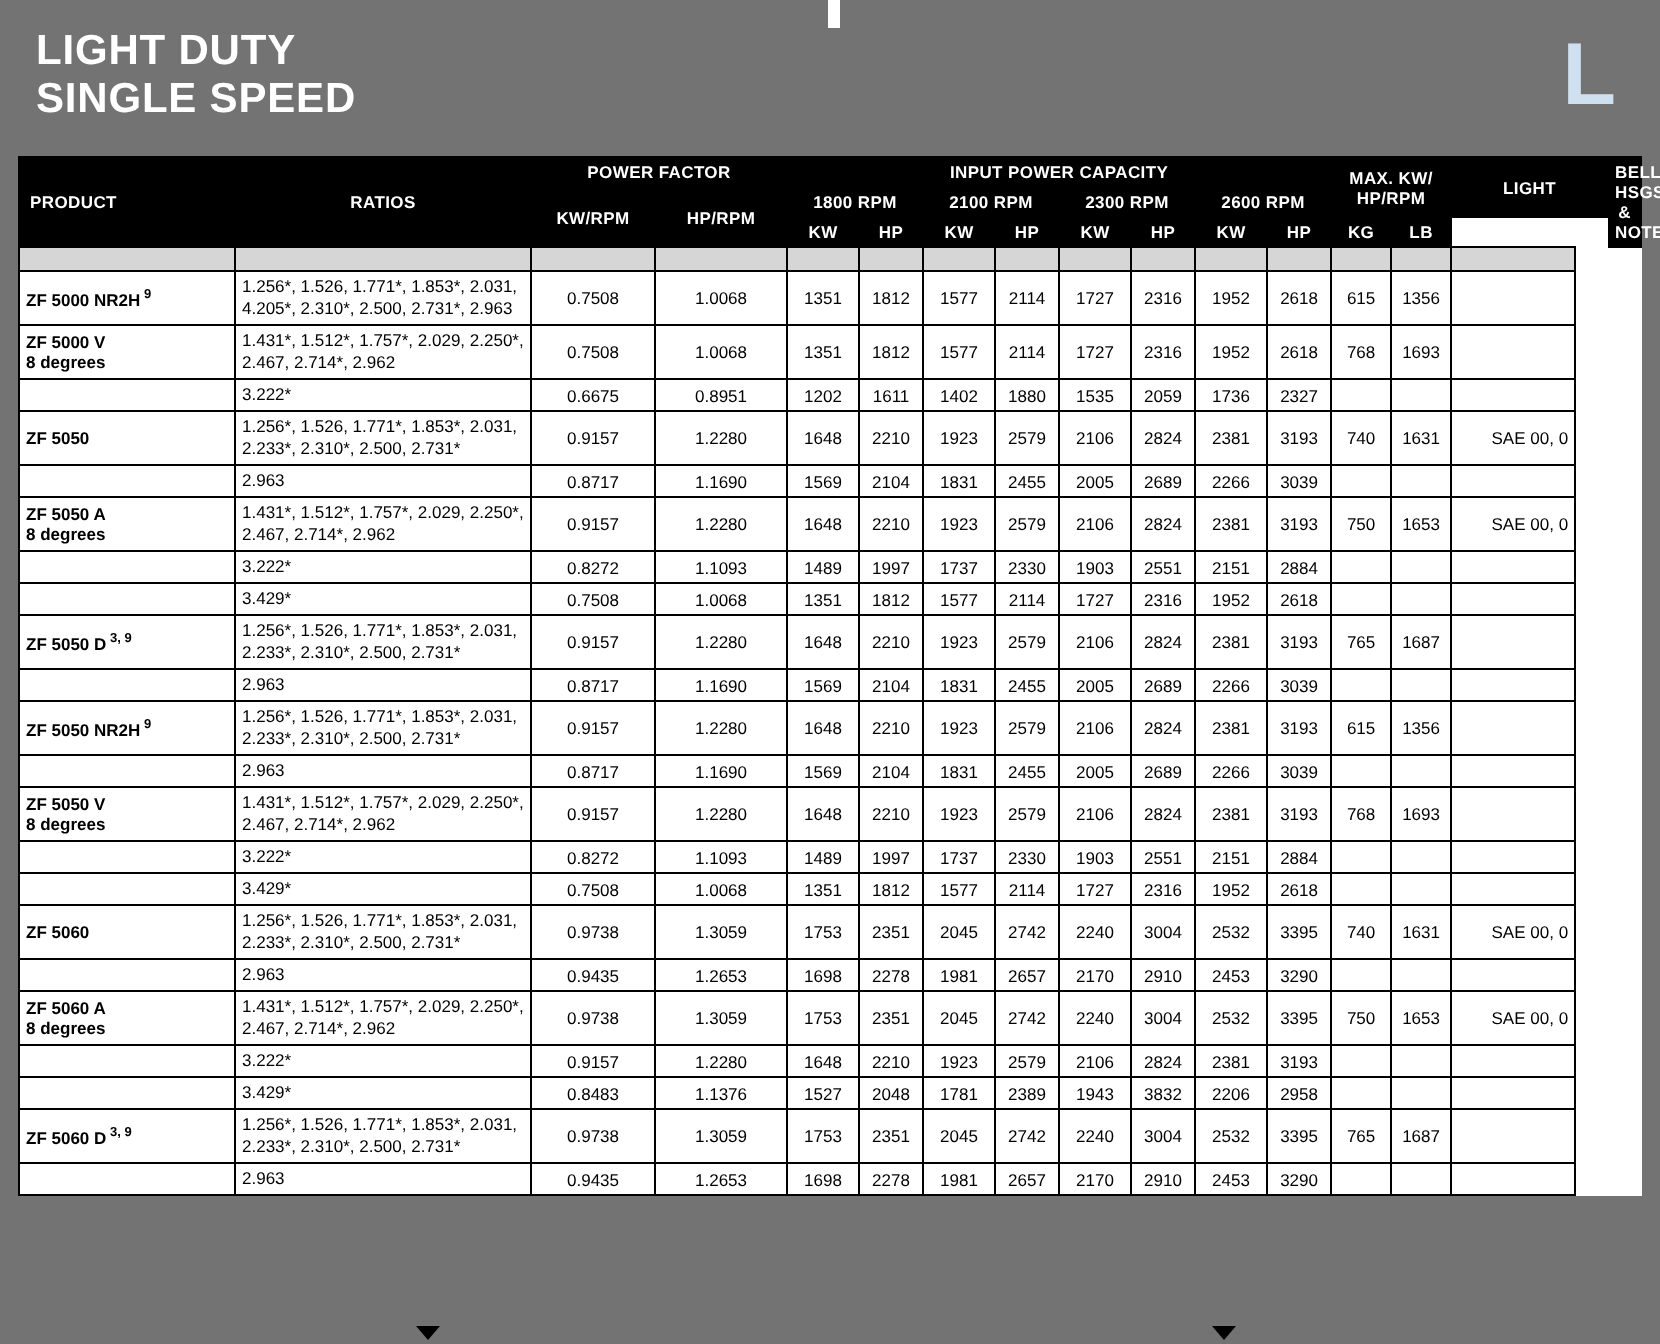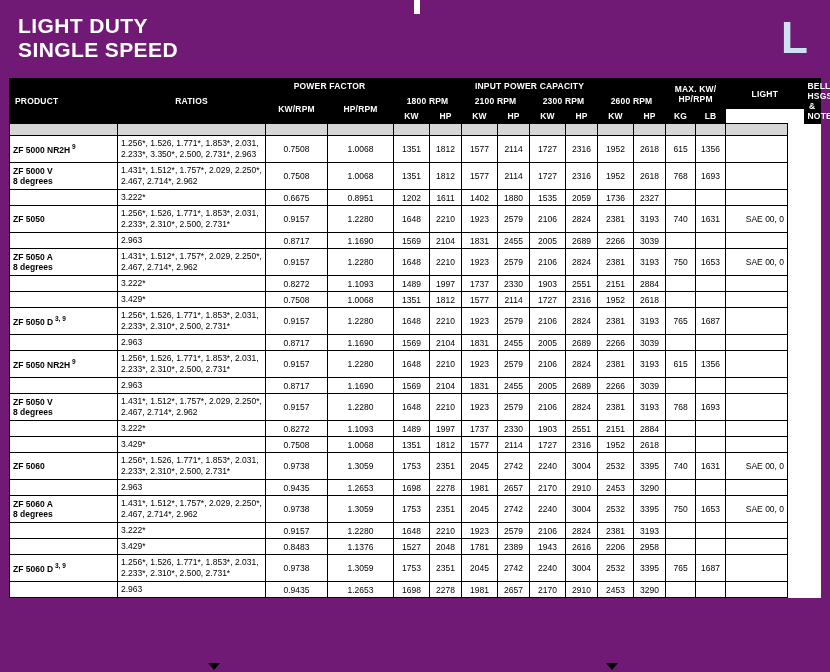--- a/index.html
+++ b/index.html
@@ -5,21 +5,21 @@
   * { box-sizing: border-box; }
   html, body {
     margin: 0; padding: 0;
     width: 830px; height: 672px;
     background: #b9cfe8;
     font-family: "Liberation Sans", sans-serif;
   }
   #page {
     position: relative;
     width: 830px; height: 672px;
-    background: #701a75;
+    background: #737373;
     overflow: hidden;
   }
   
   .top-notch {
     position: absolute;
     left: 414px; top: 0;
     width: 6px; height: 14px;
     background: #ffffff;
   }
   .header {
@@ -169,21 +169,21 @@
           <td></td>
           <td></td>
           <td></td>
           <td></td>
           <td></td>
           <td></td>
           <td></td>
         </tr>
         <tr class="group-top">
           <td class="prod">ZF 5000 NR2H<sup> 9</sup></td>
-          <td class="ratios">1.256*, 1.526, 1.771*, 1.853*, 2.031, 2.233*, 3.350*, 2.500, 2.731*, 2.963</td>
+          <td class="ratios">1.256*, 1.526, 1.771*, 1.853*, 2.031, 4.205*, 2.310*, 2.500, 2.731*, 2.963</td>
           <td class="num">0.7508</td>
           <td class="num">1.0068</td>
           <td class="num">1351</td>
           <td class="num">1812</td>
           <td class="num">1577</td>
           <td class="num">2114</td>
           <td class="num">1727</td>
           <td class="num">2316</td>
           <td class="num">1952</td>
           <td class="num">2618</td>
@@ -500,21 +500,21 @@
         <tr>
           <td class="prod"></td>
           <td class="ratios">3.429*</td>
           <td class="num">0.8483</td>
           <td class="num">1.1376</td>
           <td class="num">1527</td>
           <td class="num">2048</td>
           <td class="num">1781</td>
           <td class="num">2389</td>
           <td class="num">1943</td>
-          <td class="num">2616</td>
+          <td class="num">3832</td>
           <td class="num">2206</td>
           <td class="num">2958</td>
           <td class="num"></td>
           <td class="num"></td>
           <td class="notes"></td>
         </tr>
         <tr class="group-top">
           <td class="prod">ZF 5060 D<sup> 3, 9</sup></td>
           <td class="ratios">1.256*, 1.526, 1.771*, 1.853*, 2.031, 2.233*, 2.310*, 2.500, 2.731*</td>
           <td class="num">0.9738</td>

